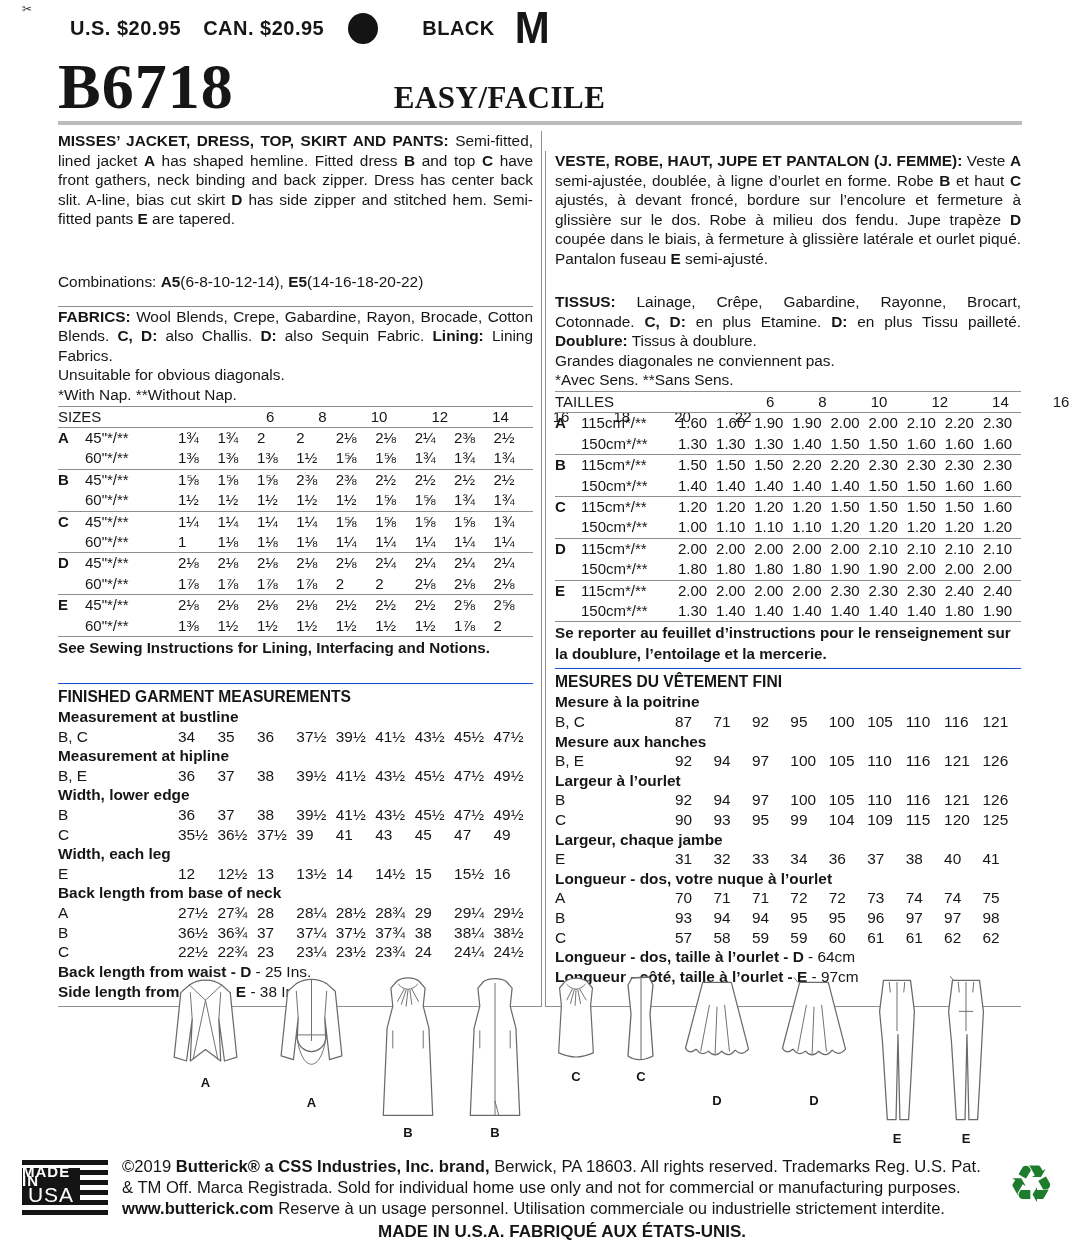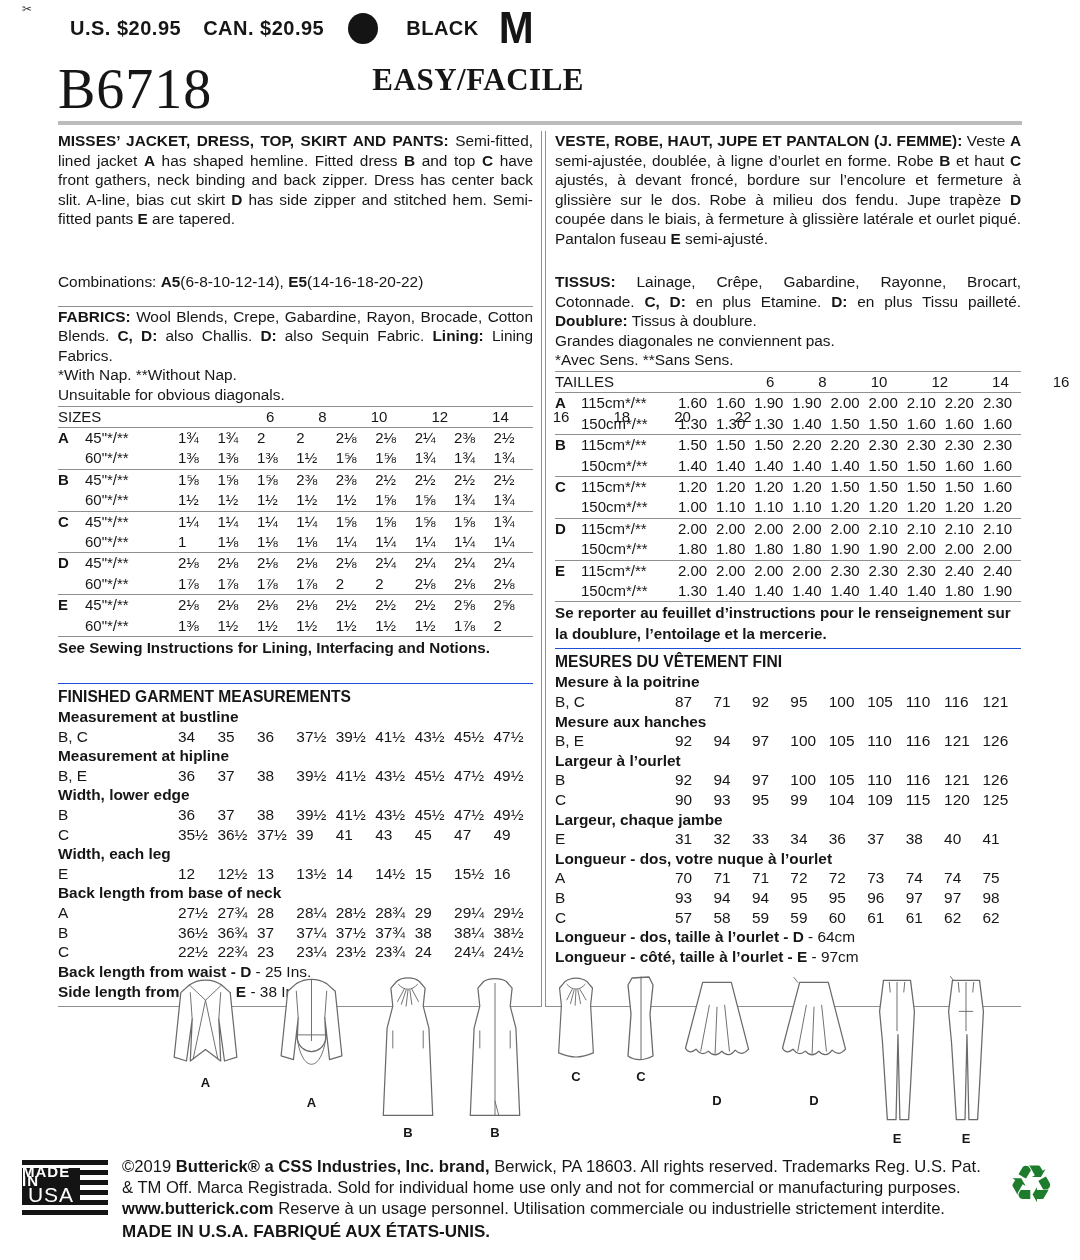--- a/index.html
+++ b/index.html
@@ -6,32 +6,32 @@
   body{width:1080px;height:1260px;font-family:"Liberation Sans",sans-serif;color:#161616;overflow:hidden;}
   .page{position:relative;width:1080px;height:1260px;background:#fff;}
   .b{font-weight:700;}
 
   
   .cut-mark{position:absolute;left:22px;top:2px;font-size:12px;color:#333;}
   .header{padding:10px 58px 0 58px;}
   .price-row{display:flex;align-items:center;font-weight:700;font-size:20px;letter-spacing:0.5px;margin-left:12px;height:36px;}
   .price-us{margin-right:22px;}
   .color-dot{width:30px;height:31px;border-radius:50%;background:#141414;margin-left:24px;}
-  .color-label{margin-left:28px;}
+  .color-label{margin-left:44px;}
   .brand-m{font-size:42px;font-weight:900;margin-left:20px;line-height:36px;transform:scaleY(1.05);}
   .title-row{display:flex;align-items:flex-end;margin-top:2px;height:66px;}
-  .pattern-number{font-family:"Liberation Serif",serif;font-size:56px;font-weight:400;line-height:0.85;letter-spacing:1px;}
-  .difficulty{font-family:"Liberation Serif",serif;font-size:31px;font-weight:700;margin-left:160px;line-height:1;margin-bottom:19px;letter-spacing:0.5px;}
+  .pattern-number{font-family:"Liberation Serif",serif;font-size:64px;font-weight:700;line-height:0.85;letter-spacing:1px;}
+  .difficulty{font-family:"Liberation Serif",serif;font-size:31px;font-weight:700;margin-left:160px;line-height:1;margin-bottom:1px;letter-spacing:0.5px;}
   .top-rule{height:4px;background:#bcbcbc;margin:7px 58px 6px 58px;}
 
   
   .cols{display:flex;margin:0 58px;align-items:stretch;}
   .col{font-size:15.4px;line-height:19.6px;}
   .col-left{width:475px;border-right:1px solid #8f8f8f;padding-right:8px;border-bottom:1px solid #8f8f8f;padding-bottom:5px;}
-  .col-right{width:466px;border-left:1px solid #8f8f8f;padding-left:9px;margin-left:3px;border-bottom:1px solid #8f8f8f;padding-bottom:5px;}
+  .col-right{width:466px;border-left:1px solid #8f8f8f;padding-left:9px;margin-left:3px;border-bottom:1px solid #8f8f8f;padding-bottom:5px;margin-top:20px;}
   .desc{text-align:justify;min-height:141px;margin:0;}
   .combo-line{border-bottom:1px solid #8f8f8f;padding-bottom:14px;}
   .fabrics{text-align:justify;margin:0;}
   .note{}
 
   
   .yt{font-size:15px;border-bottom:1px solid #8f8f8f;margin-top:1px;}
   .yt-row{display:grid;grid-template-columns:27px 93px repeat(9,1fr);line-height:20.4px;}
   .yt-fr .yt-row{grid-template-columns:26px 97px repeat(9,1fr);}
   .yt-head{border-top:1px solid #8f8f8f;gap:44px;}
@@ -54,21 +54,21 @@
   .figure path.ln{fill:none;stroke-width:1;}
   .fig-label{font-weight:700;font-size:13px;margin-top:1px;}
 
   
   .footer{position:absolute;left:22px;top:1156px;width:1040px;display:flex;align-items:flex-start;}
   .usa-logo{width:86px;height:60px;position:relative;background:repeating-linear-gradient(#141414 0 5px,#fff 5px 10px);flex:none;margin-top:4px;}
   .usa-box{position:absolute;left:0;top:8px;width:58px;height:36px;background:#141414;color:#fff;display:flex;flex-direction:column;align-items:center;justify-content:center;}
   .usa-box .l1{font-size:15px;font-weight:700;letter-spacing:1px;line-height:9px;}
   .usa-box .l2{font-size:21px;font-weight:400;line-height:20px;letter-spacing:1px;}
   .footer-text{margin-left:14px;width:880px;font-size:16.6px;line-height:21px;}
-  .made-line{text-align:left;font-weight:700;font-size:17px;margin-top:2px;}
+  .made-line{text-align:center;font-weight:700;font-size:17px;margin-top:2px;}
   .recycle{font-size:52px;line-height:56px;color:#1e7d2c;margin-left:6px;flex:none;}
 </style>
 </head>
 <body>
 
 <div class="page">
 
   <span class="cut-mark">✂</span>
 
   <div class="header">
@@ -85,22 +85,22 @@
     </div>
   </div>
   <div class="top-rule"></div>
 
   <div class="cols">
 
     <div class="col col-left">
       <p class="desc"><span class="b">MISSES’ JACKET, DRESS, TOP, SKIRT AND PANTS: </span><span>Semi-fitted, lined jacket </span><span class="b">A</span><span> has shaped hemline. Fitted dress </span><span class="b">B</span><span> and top </span><span class="b">C</span><span> have front gathers, neck binding and back zipper. Dress has center back slit. A-line, bias cut skirt </span><span class="b">D</span><span> has side zipper and stitched hem. Semi-fitted pants </span><span class="b">E</span><span> are tapered.</span></p>
       <div class="combo-line"><span>Combinations: </span><span class="b">A5</span><span>(6-8-10-12-14), </span><span class="b">E5</span><span>(14-16-18-20-22)</span></div>
       <p class="fabrics"><span class="b">FABRICS: </span><span>Wool Blends, Crepe, Gabardine, Rayon, Brocade, Cotton Blends. </span><span class="b">C, D:</span><span> also Challis. </span><span class="b">D:</span><span> also Sequin Fabric. </span><span class="b">Lining:</span><span> Lining Fabrics.</span></p>
+      <div class="note">Unsuitable for obvious diagonals.</div>
       <div class="note">*With Nap. **Without Nap.</div>
-      <div class="note">Unsuitable for obvious diagonals.</div>
       <div class="yt">
           <div class="yt-row yt-head">
             <div class="yt-cell yt-label" style="grid-column: 1 / span 2;">SIZES</div>
             <div class="yt-cell">6</div>
             <div class="yt-cell">8</div>
             <div class="yt-cell">10</div>
             <div class="yt-cell">12</div>
             <div class="yt-cell">14</div>
             <div class="yt-cell">16</div>
             <div class="yt-cell">18</div>

